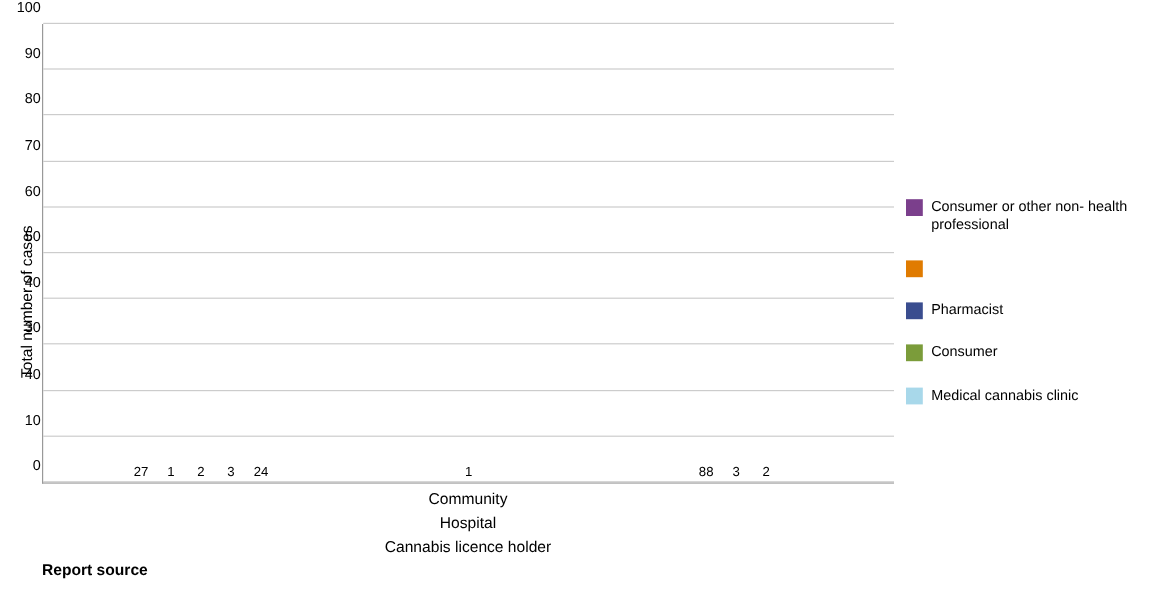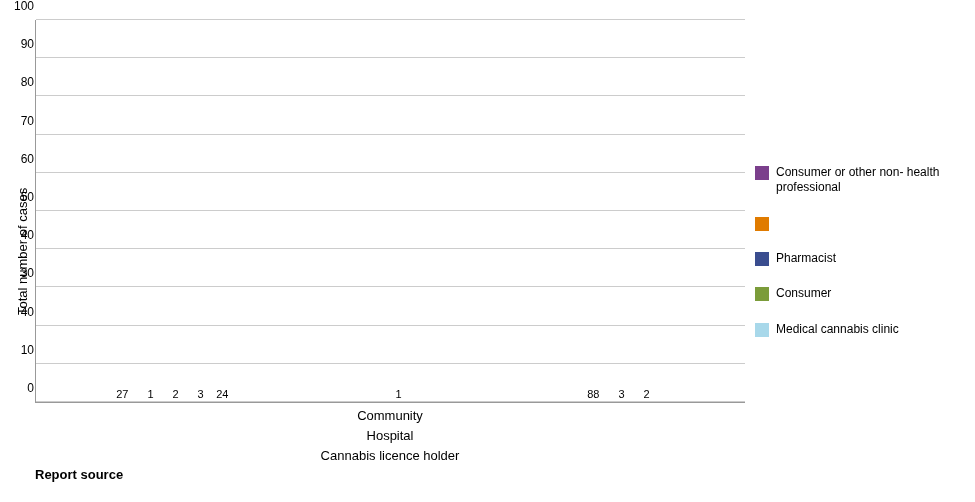--- a/index.html
+++ b/index.html
@@ -87,21 +87,21 @@
       flex: 1;
       display: flex;
       flex-direction: row;
       align-items: flex-end;
       justify-content: center;
       gap: 3px;
     }
     .bar-wrapper {
       display: flex;
       flex-direction: column;
-      align-items: flex-end;
+      align-items: center;
     }
     .bar-label-top {
       font-size: 11px;
       color: #000;
       margin-bottom: 2px;
     }
     .bar {
       width: 22px;
     }
     .x-axis-labels {

